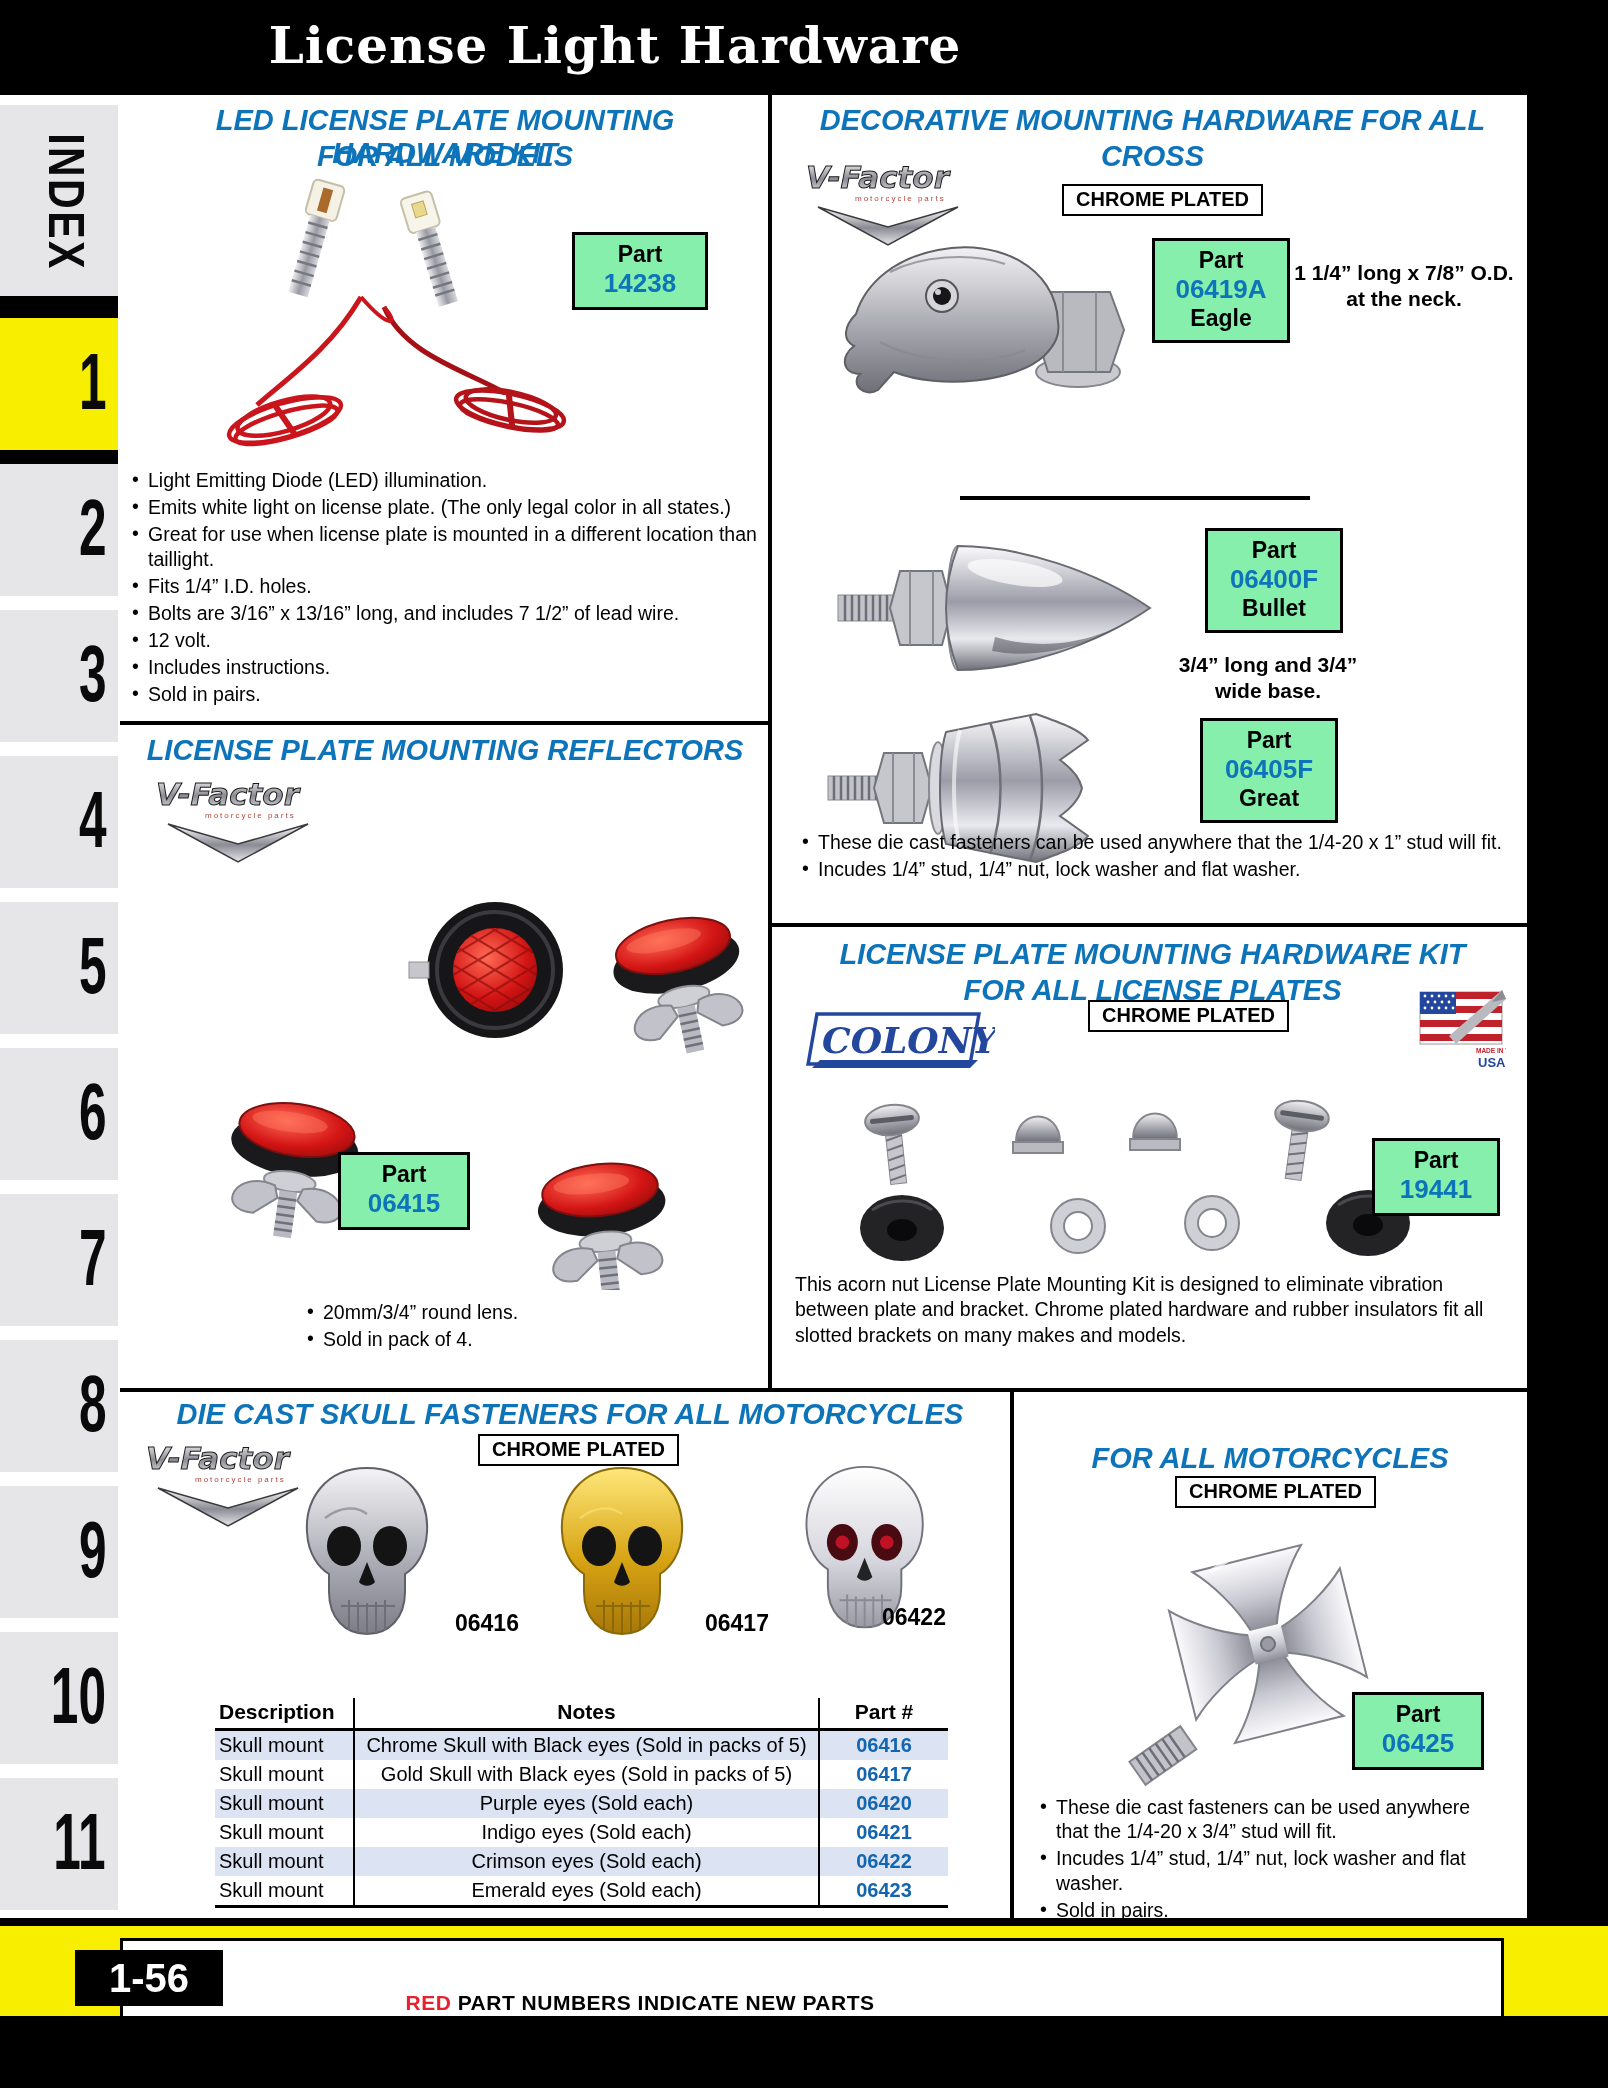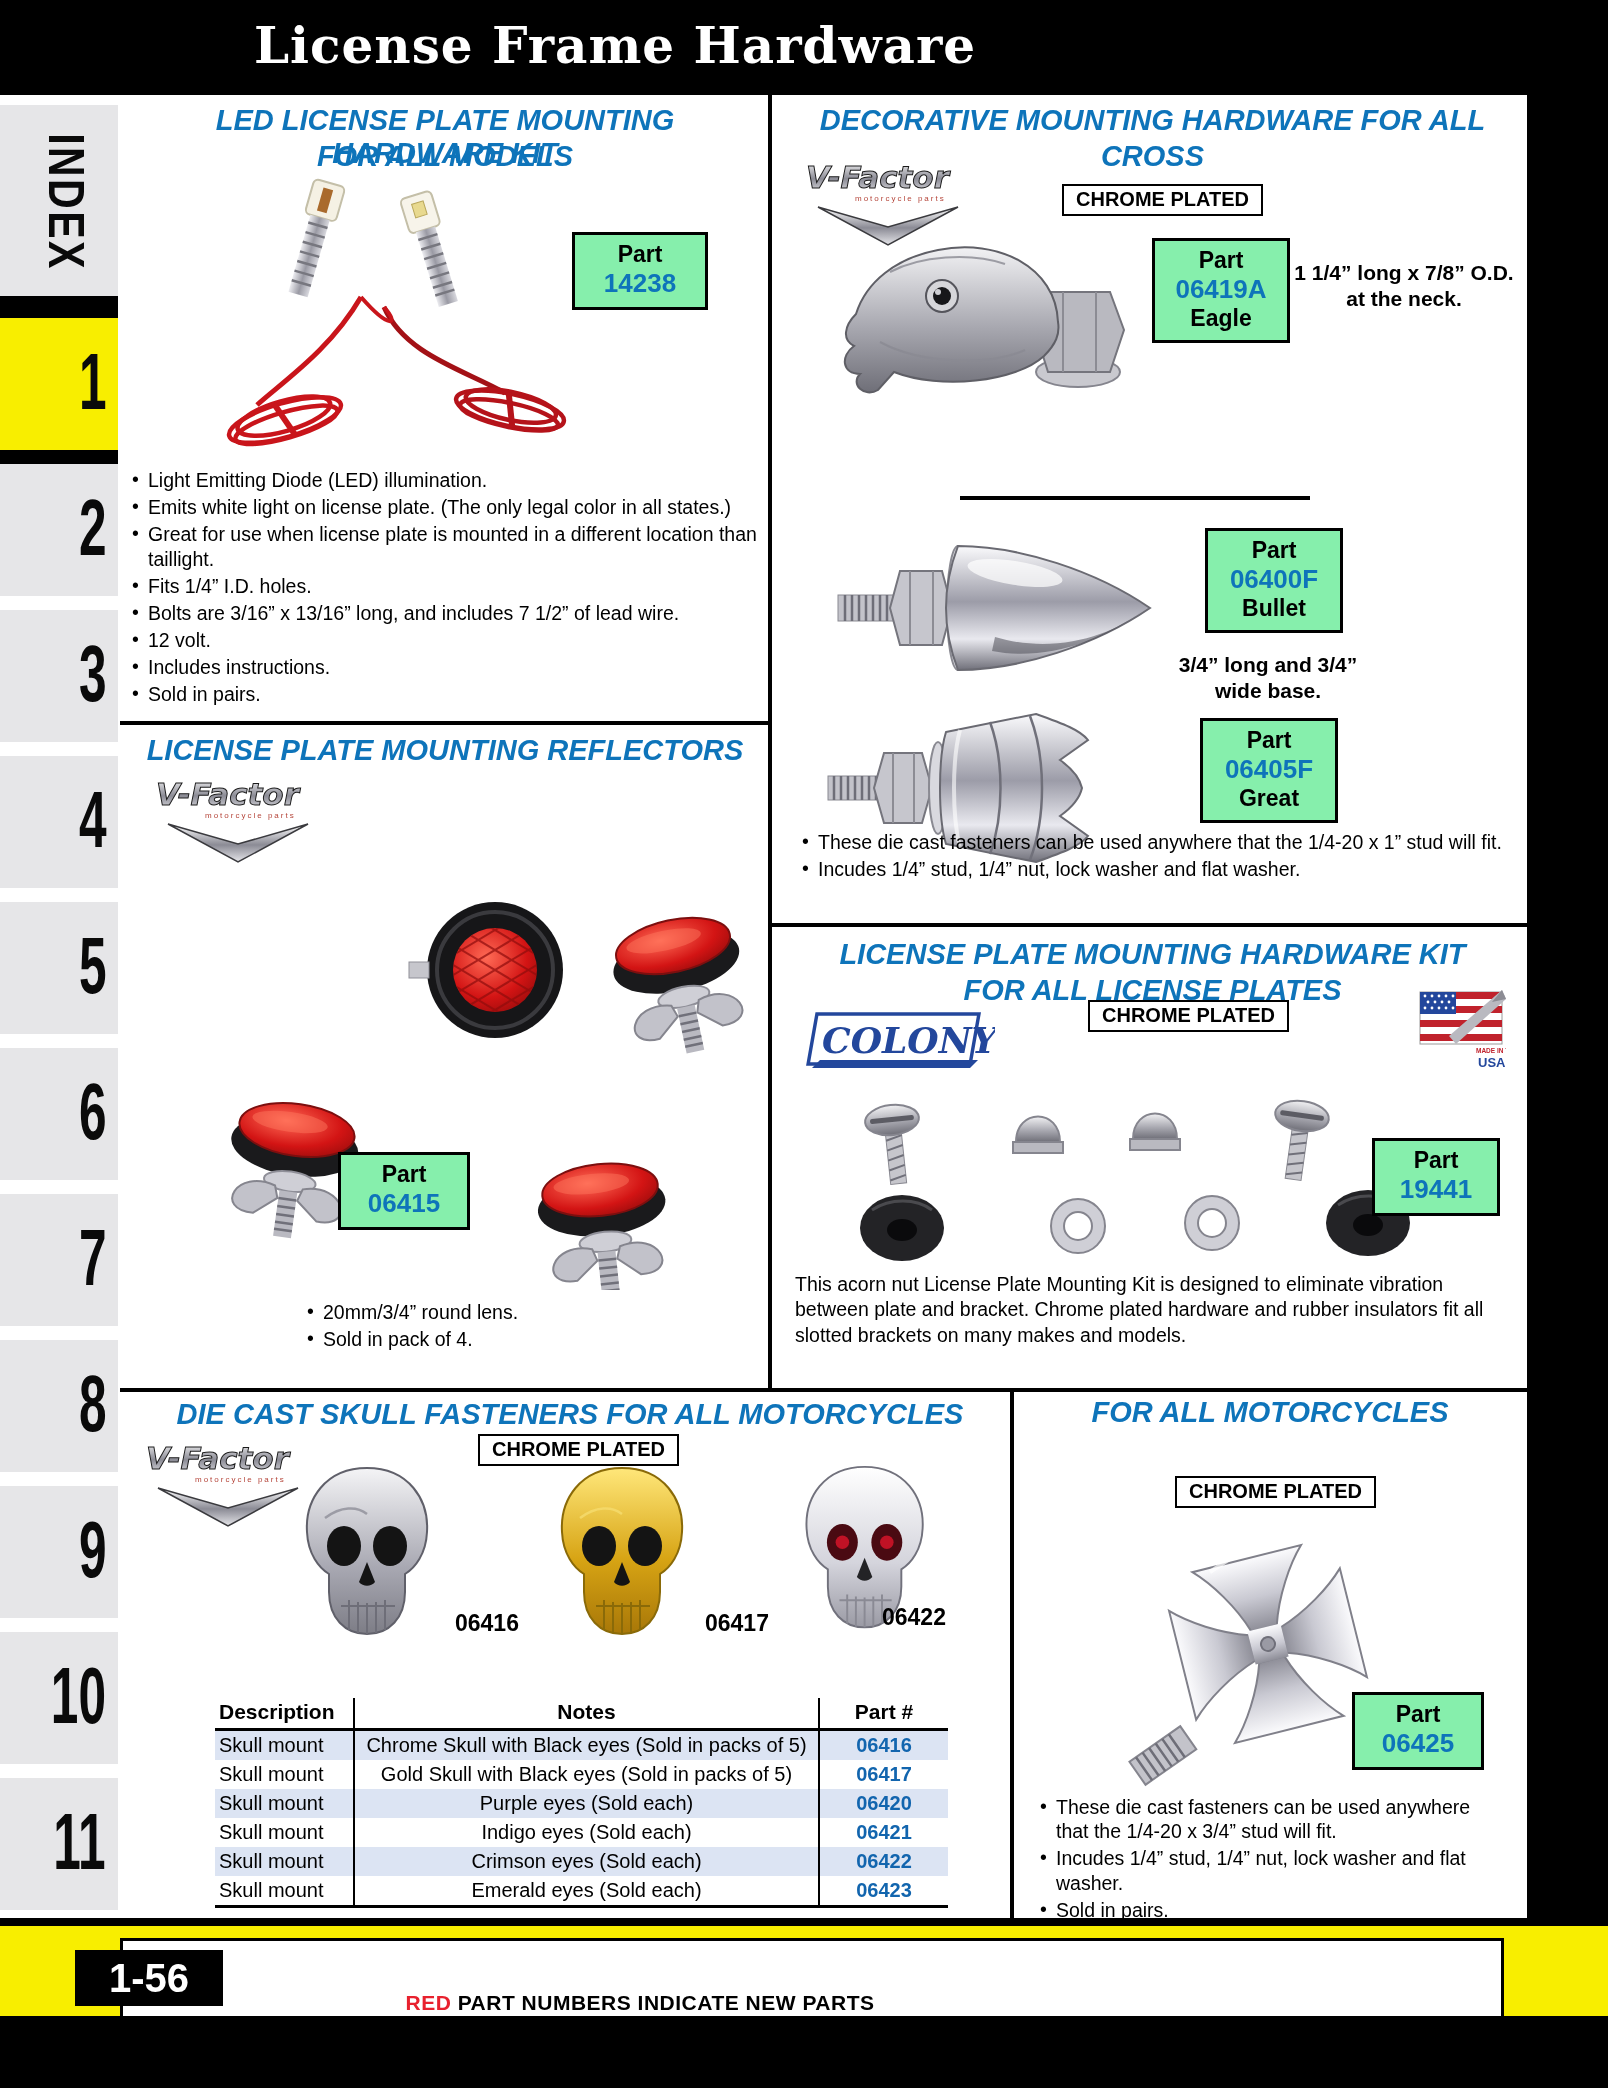--- a/index.html
+++ b/index.html
@@ -72,21 +72,21 @@
   .red-note{left:140px;top:1991px;width:1000px;text-align:center;font-size:21px;font-weight:bold;letter-spacing:.5px;}
   .red-note .hl{color:#e8212e;}
 </style>
 </head>
 <body>
 
 <div id="page">
 
   <div class="abs top-band"></div>
   <div class="abs right-band"></div>
-  <div class="abs page-title">License Frame Hardware</div>
+  <div class="abs page-title">License Light Hardware</div>
 
   <div class="abs index-tab">
     <span class="index-label">INDEX</span>
   </div>
   <div class="abs gap-black-1"></div>
   <div class="abs gap-black-2"></div>
   <div class="abs tabs">
 
       <div class="tab">
         <span class="tab-num">1</span>
@@ -538,21 +538,21 @@
         </tr>
 
         <tr>
           <td class="c-desc">Skull mount</td>
           <td class="c-notes">Emerald eyes (Sold each)</td>
           <td class="c-part">06423</td>
         </tr>
       </tbody>
   </table>
 
-  <div class="abs sec-title" style="left:1030px;top:1396px;width:480px;">FOR ALL MOTORCYCLES</div>
+  <div class="abs sec-title" style="left:1030px;top:1442px;width:480px;">FOR ALL MOTORCYCLES</div>
   <div class="abs chrome-badge" style="left:1175px;top:1476px;">CHROME PLATED</div>
 
   <svg class="abs" style="left:1090px;top:1512px;" width="330" height="282" viewBox="0 0 330 282">
     <defs>
       <linearGradient id="mcg" x1="0" y1="0" x2="0" y2="1">
         <stop offset="0" stop-color="#fbfbfd"></stop>
           <stop offset=".55" stop-color="#c9c9d2"></stop>
           <stop offset="1" stop-color="#8e8e98"></stop>
       </linearGradient>
       <path id="marm" d="M-13,-16 C-22,-44 -40,-72 -56,-88 L56,-88 C40,-72 22,-44 13,-16 Z"></path>

